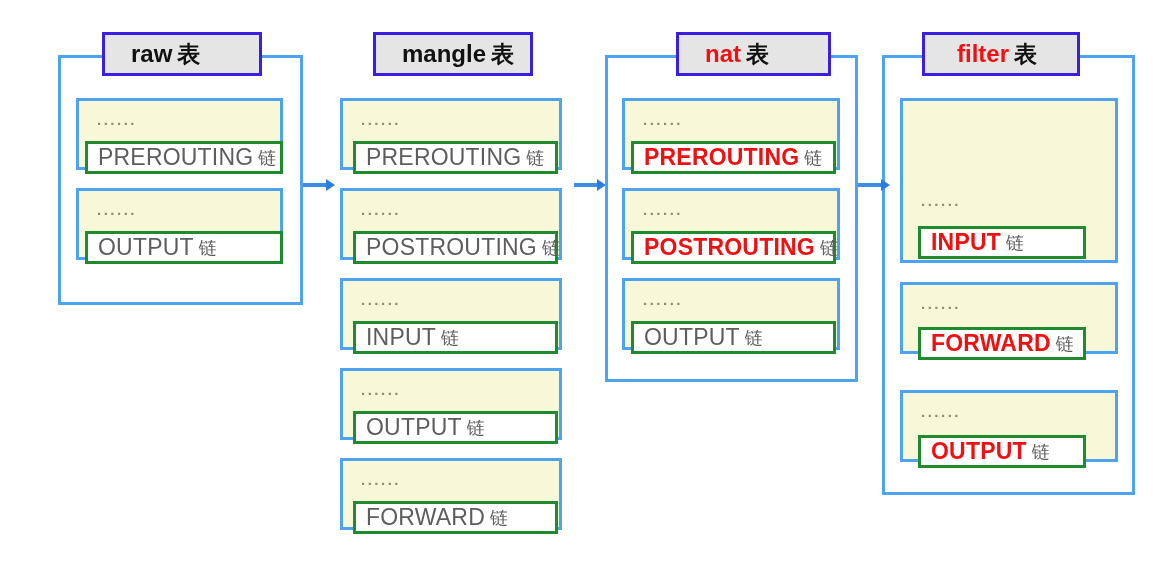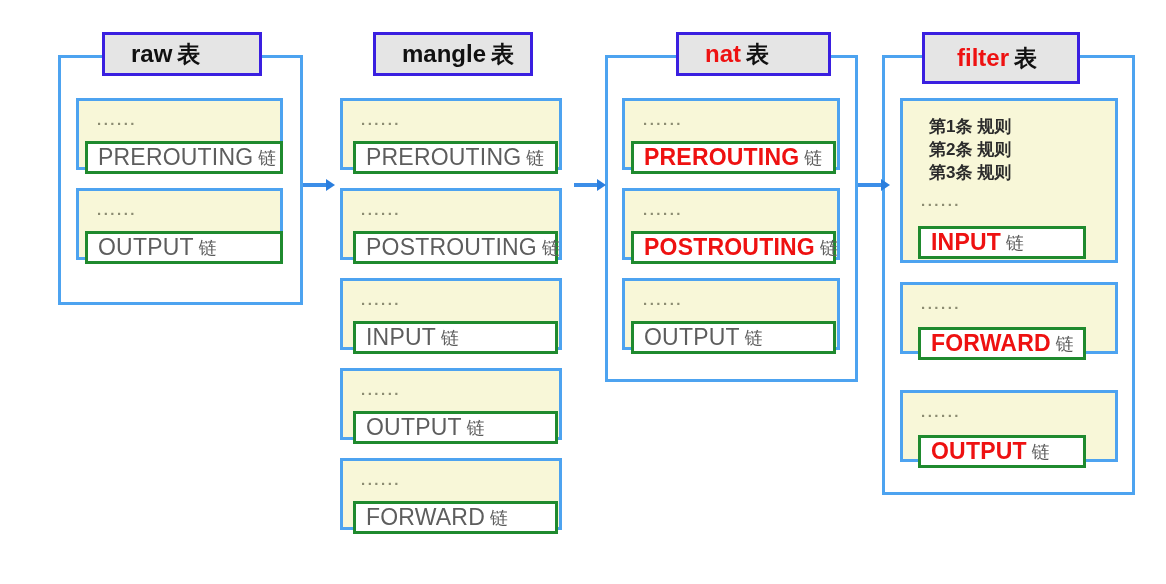--- a/index.html
+++ b/index.html
@@ -253,31 +253,26 @@
     <span class="chain-cn">链</span>
   </div>
 
   <div class="arrow" style="left:858px; top:179px; width:32px;">
     <div class="shaft" style="width:24px;"></div>
     <div class="head" style="left:23px;"></div>
   </div>
 
   <div class="table-frame" style="left:882px; top:55px; width:253px; height:440px;"></div>
 
-  <div class="table-title" style="left:922px; top:32px; width:158px; height:52px;padding-left:32px;">
+  <div class="table-title" style="left:922px; top:32px; width:158px; height:44px;padding-left:32px;">
     <span class="title-en red">filter</span>
     <span class="title-cn">表</span>
   </div>
 
   <div class="chain-box" style="left:900px; top:98px; width:218px; height:165px;">
-    <div class="rules">
-      <div>第1条 规则</div>
-      <div>第2条 规则</div>
-      <div>第3条 规则</div>
-    </div>
     <span class="dots" style="top:92px;">......</span>
   </div>
   <div class="chain-label" style="left:918px; top:226px; width:168px; height:33px;">
     <span class="chain-en red">INPUT</span>
     <span class="chain-cn">链</span>
   </div>
 
   <div class="chain-box" style="left:900px; top:282px; width:218px; height:72px;">
     <span class="dots">......</span>
   </div>

